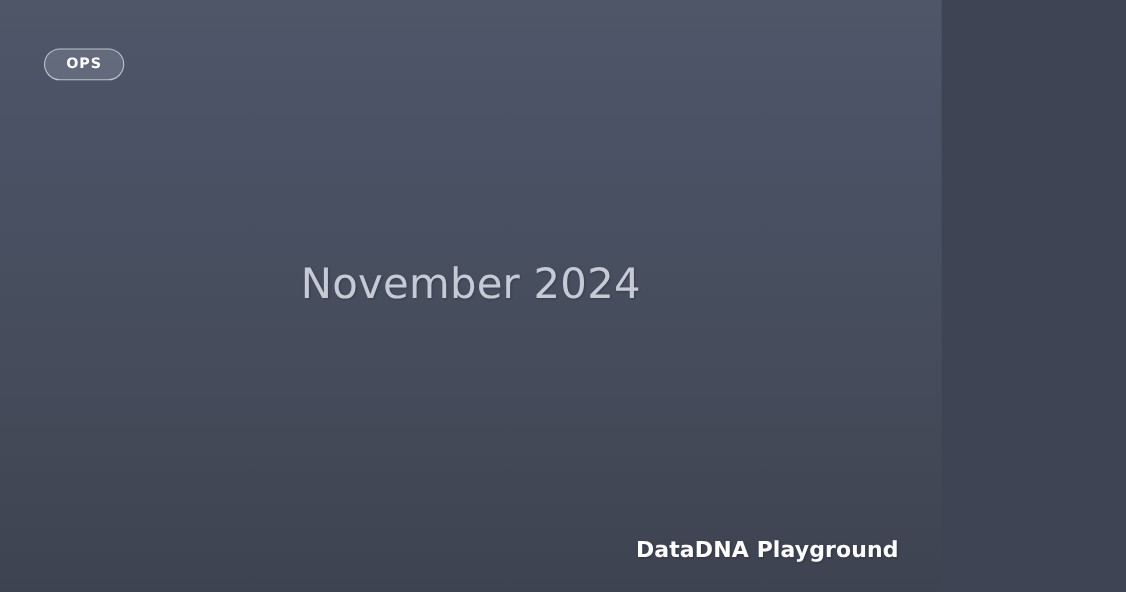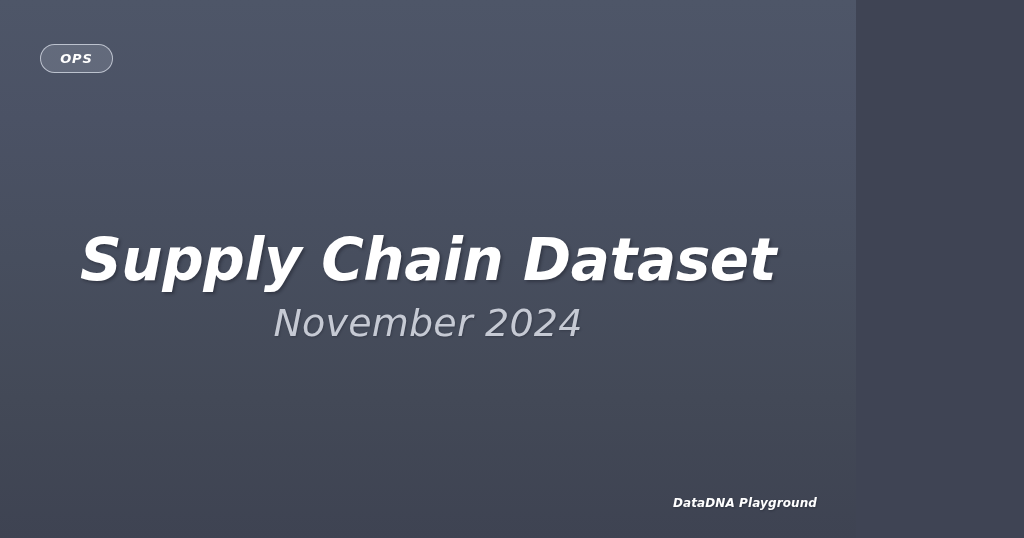--- a/index.html
+++ b/index.html
@@ -20,21 +20,20 @@
     width: 856px;
     height: 538px;
     box-sizing: border-box;
     background: linear-gradient(180deg,
                 #4e5668 0%,
                 #4b5265 22%,
                 #474e5e 48%,
                 #434957 74%,
                 #3e4352 100%);
     overflow: hidden;
-    font-style: italic;
   }
 
   
   .badge {
     position: absolute;
     left: 40px;
     top: 44px;
     height: 29px;
     min-width: 73px;
     box-sizing: border-box;
@@ -83,37 +82,36 @@
     text-shadow: 1px 1px 2px rgba(28, 32, 42, 0.32);
     white-space: nowrap;
   }
 
   
   .footer-brand {
     position: absolute;
     right: 39px;
     bottom: 29px;
     color: #ffffff;
-    font-size: 12px;
+    font-size: 20px;
     font-weight: bold;
     letter-spacing: 0.1px;
     line-height: 1;
     text-shadow: 1px 1px 2px rgba(28, 32, 42, 0.40);
     white-space: nowrap;
   }
 </style>
 </head>
 <body>
 
 <div class="slide">
 
   <div class="badge">
     <span class="badge-label">OPS</span>
   </div>
 
   <div class="center-block">
-    <h1 class="slide-title">Supply Chain Dataset</h1>
     <p class="slide-subtitle">November 2024</p>
   </div>
 
   <div class="footer-brand">DataDNA Playground</div>
 
 </div>
 
 </body></html>

